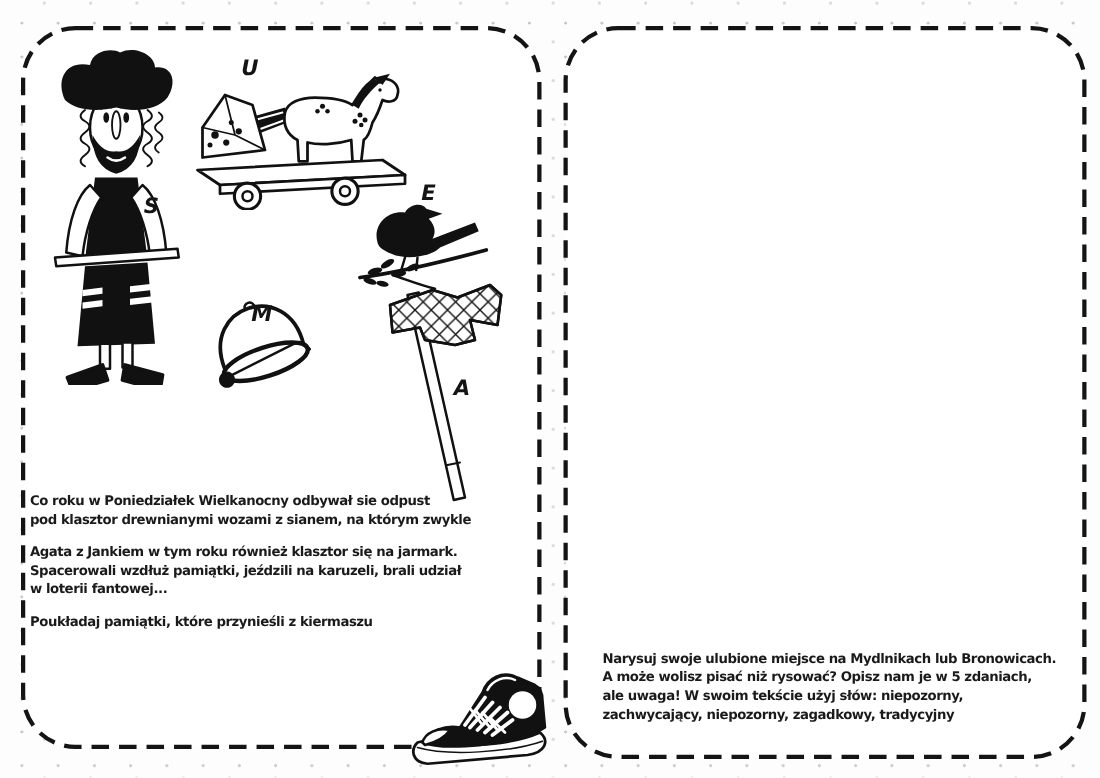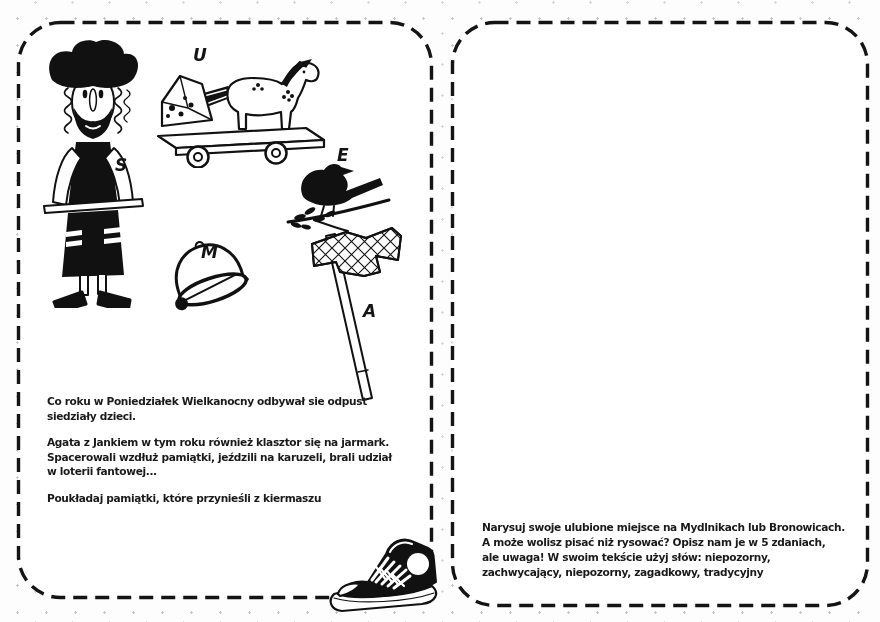--- a/index.html
+++ b/index.html
@@ -18,21 +18,21 @@
   .page{position:absolute;}
   .page svg{display:block;}
   .illus{position:absolute;}
   .letter{
     position:absolute;
     font-family:"DejaVu Sans", sans-serif;
     font-weight:700;font-style:italic;
     font-size:17px;color:#141414;line-height:1;
   }
   .story{
-    position:absolute;left:47px;top:394px;width:384px;
+    position:absolute;left:24px;top:394px;width:384px;
     color:#1a1a1a;font-weight:700;font-size:10.6px;
     letter-spacing:-0.35px;line-height:14.5px;
   }
   .story .para{margin:0 0 12px 0;}
   .task{
     position:absolute;left:482px;top:520px;width:376px;
     color:#1a1a1a;font-weight:700;font-size:10.6px;
     letter-spacing:-0.35px;line-height:15px;
   }
   .line{white-space:nowrap;}
@@ -191,21 +191,21 @@
 
   <div class="letter" style="left:193px;top:47px;">U</div>
   <div class="letter" style="left:115px;top:157px;">S</div>
   <div class="letter" style="left:337px;top:147px;">E</div>
   <div class="letter" style="left:201px;top:244px;">M</div>
   <div class="letter" style="left:363px;top:303px;">A</div>
 
   <div class="story">
     <div class="para">
       <div class="line">Co roku w Poniedziałek Wielkanocny odbywał sie odpust</div>
-      <div class="line">siedziały dzieci.</div>
+      <div class="line">pod klasztor drewnianymi wozami z sianem, na którym zwykle</div>
     </div>
     <div class="para">
       <div class="line">Agata z Jankiem w tym roku również klasztor się na jarmark.</div>
       <div class="line">Spacerowali wzdłuż pamiątki, jeździli na karuzeli, brali udział</div>
       <div class="line">w loterii fantowej...</div>
     </div>
     <div class="para">
       <div class="line">Poukładaj pamiątki, które przynieśli z kiermaszu</div>
     </div>
   </div>

